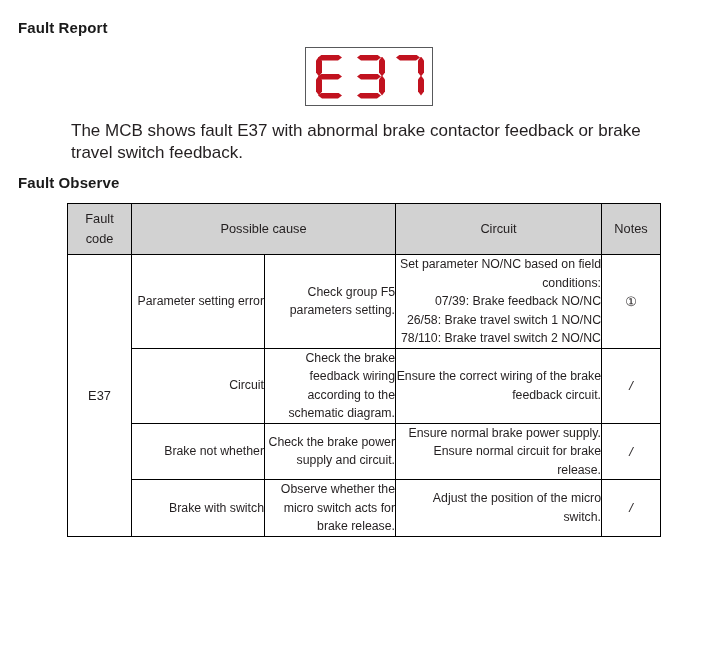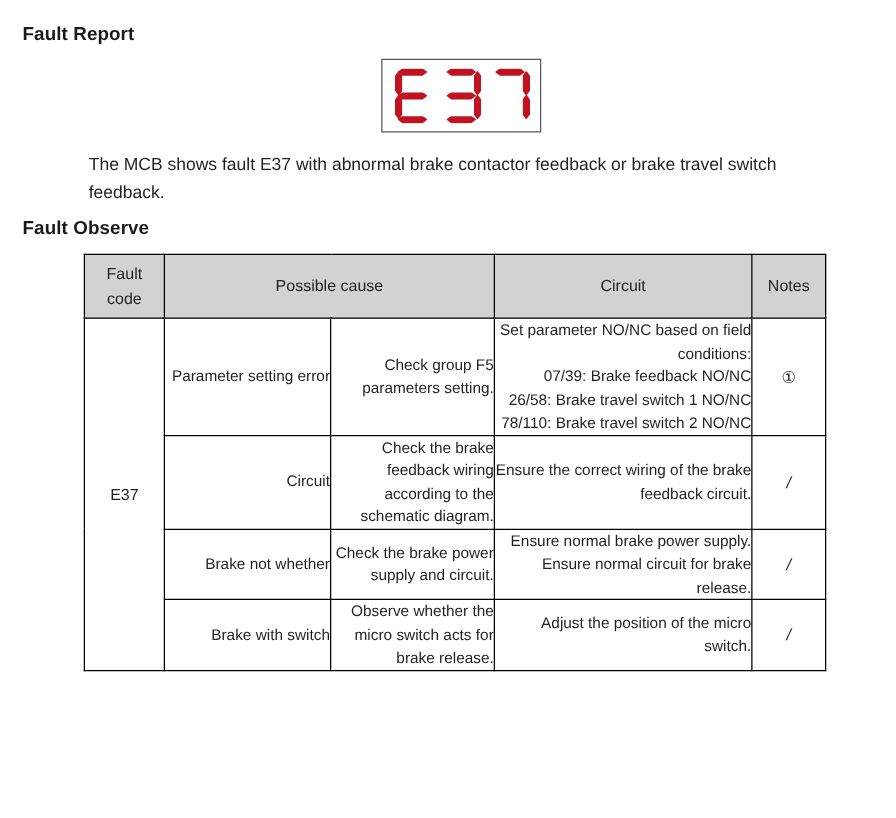--- a/index.html
+++ b/index.html
@@ -90,21 +90,21 @@
   .seg.b { left: 25px; top: 2px; }
   .seg.e { left: 1px;  top: 21px; }
   .seg.c { left: 25px; top: 21px; }
 
   
   #fault-description {
     position: absolute;
     left: 71px;
     top: 120px;
     width: 580px;
-    font-size: 14px;
+    font-size: 17px;
     line-height: 22px;
     color: #231f20;
   }
 
   
   #fault-table {
     position: absolute;
     left: 67px;
     top: 203px;
     width: 593px;

